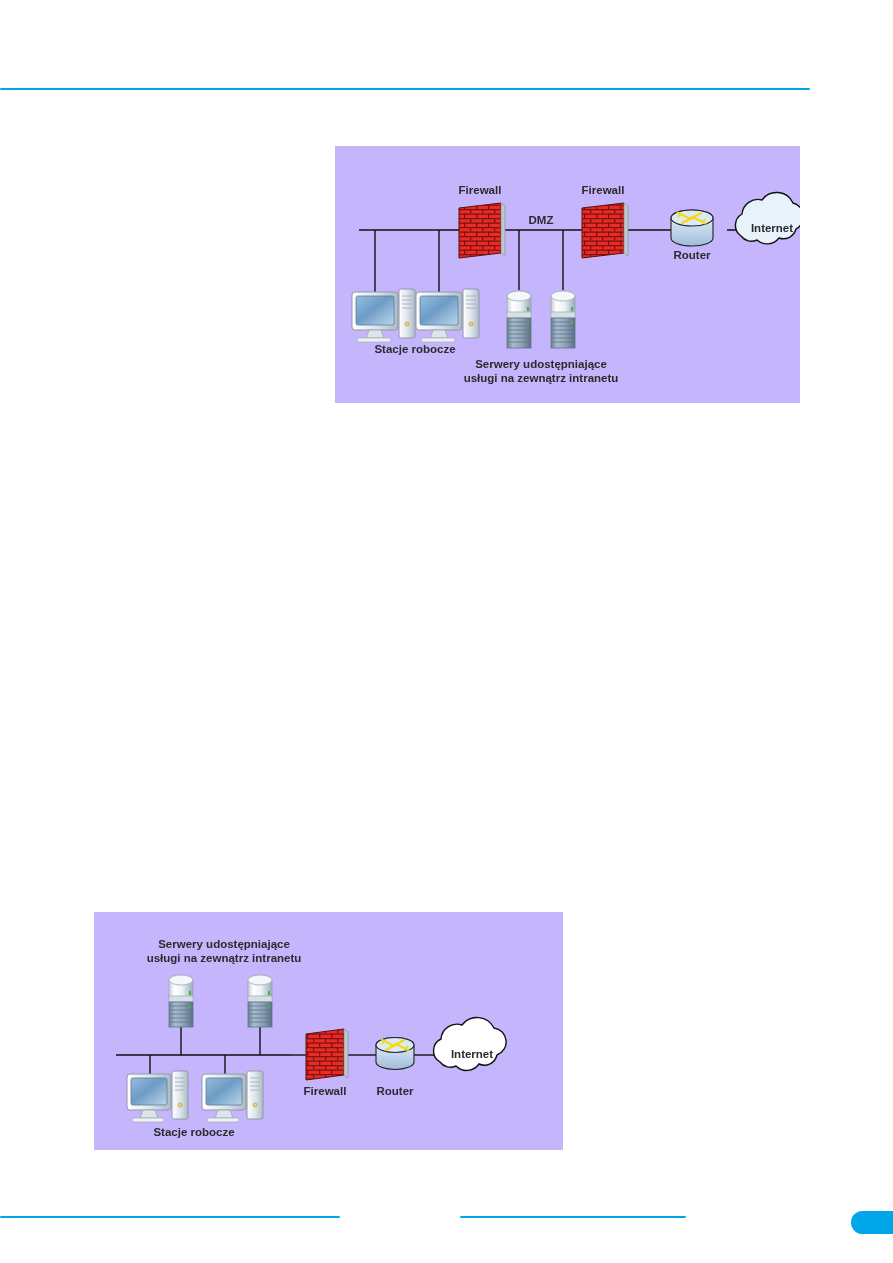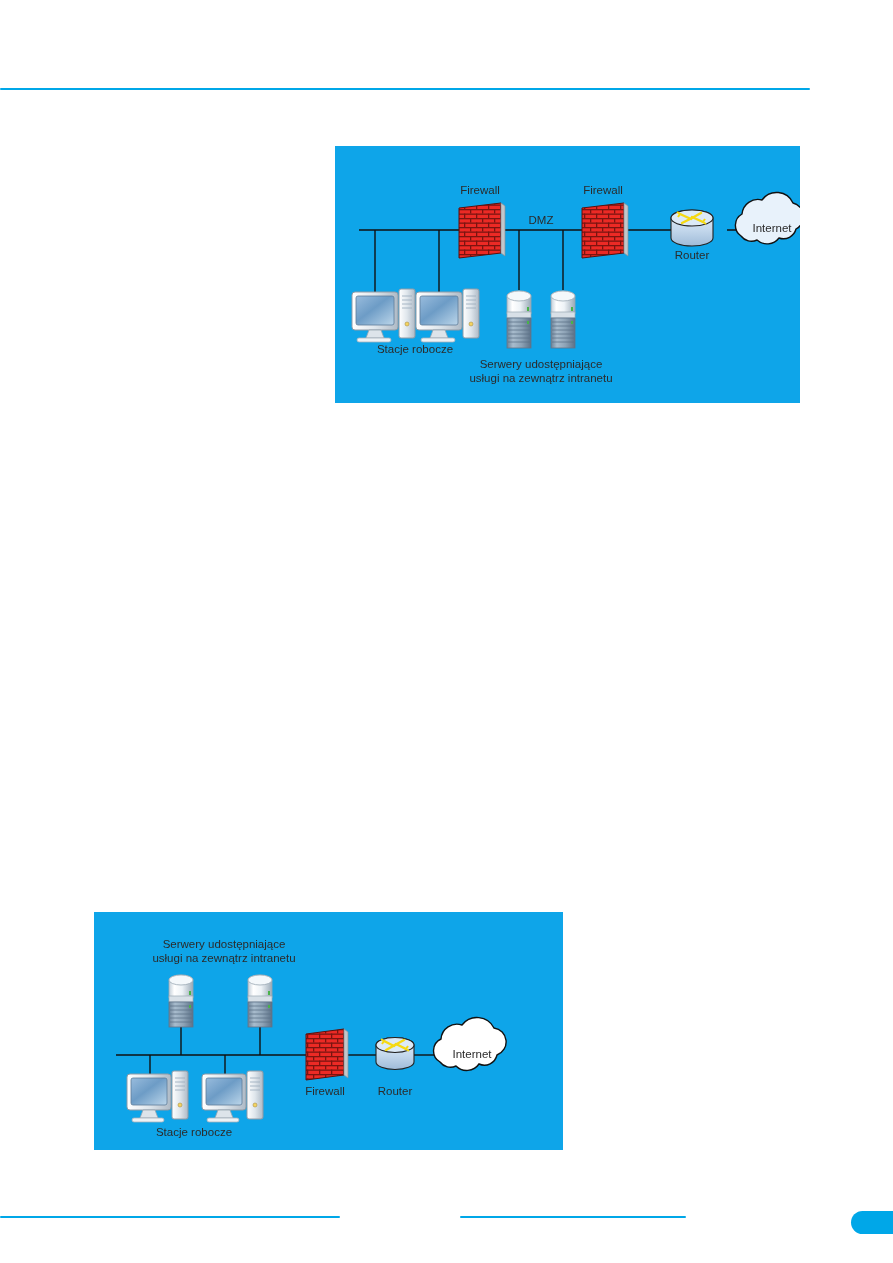--- a/index.html
+++ b/index.html
@@ -17,22 +17,23 @@
   .rule{position:absolute;height:2px;background:#00a7e8;border-radius:1px;}
   #header-rule{left:0;top:88px;width:810px;}
   #footer-rule-left{left:0;top:1216px;width:340px;}
   #footer-rule-right{left:460px;top:1216px;width:226px;}
   #page-tab{position:absolute;left:851px;top:1211px;width:42px;height:23px;
             background:#00a7e8;border-top-left-radius:12px;border-bottom-left-radius:12px;}
 
   
   .figure{
     position:absolute;
-    background:#0ea5e9;
+    background:#c4b5fd;
     overflow:hidden;
+    font-weight:bold;
   }
   #figure-top{left:335px;top:146px;width:465px;height:257px;}
   #figure-bottom{left:94px;top:912px;width:469px;height:238px;}
   .figure svg{display:block;width:100%;height:100%;}
 
   .dlabel{
     font-family:"Liberation Sans", sans-serif;
     fill:#2b2b2b;
   }
 </style>

